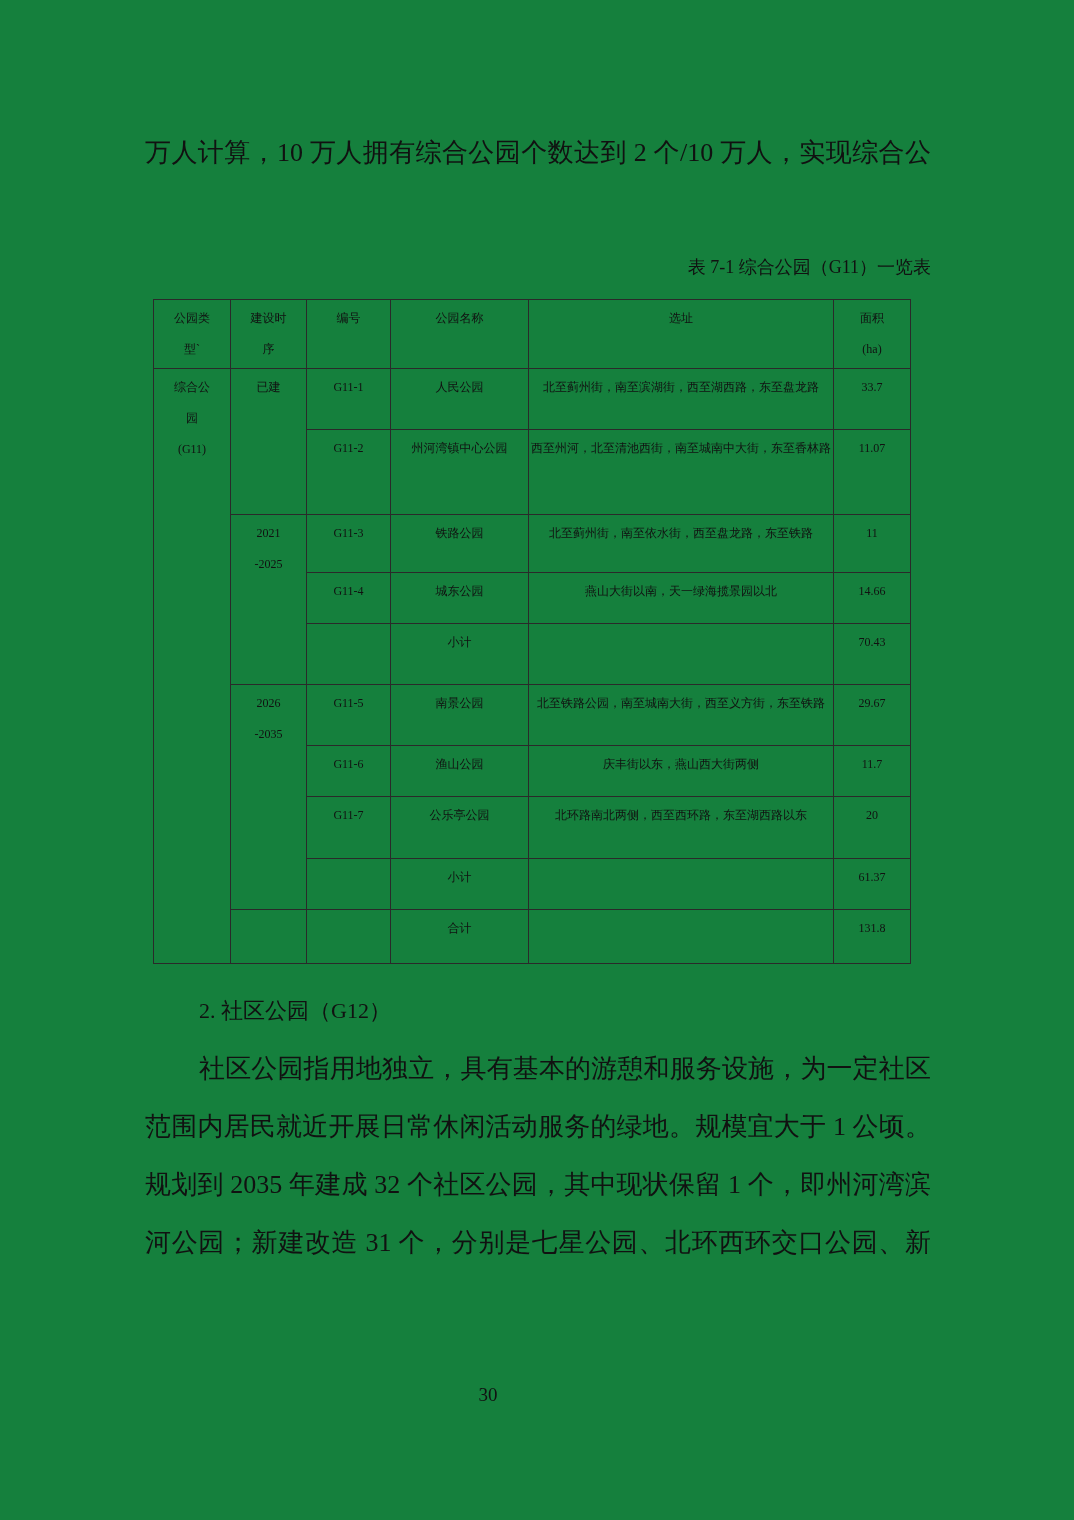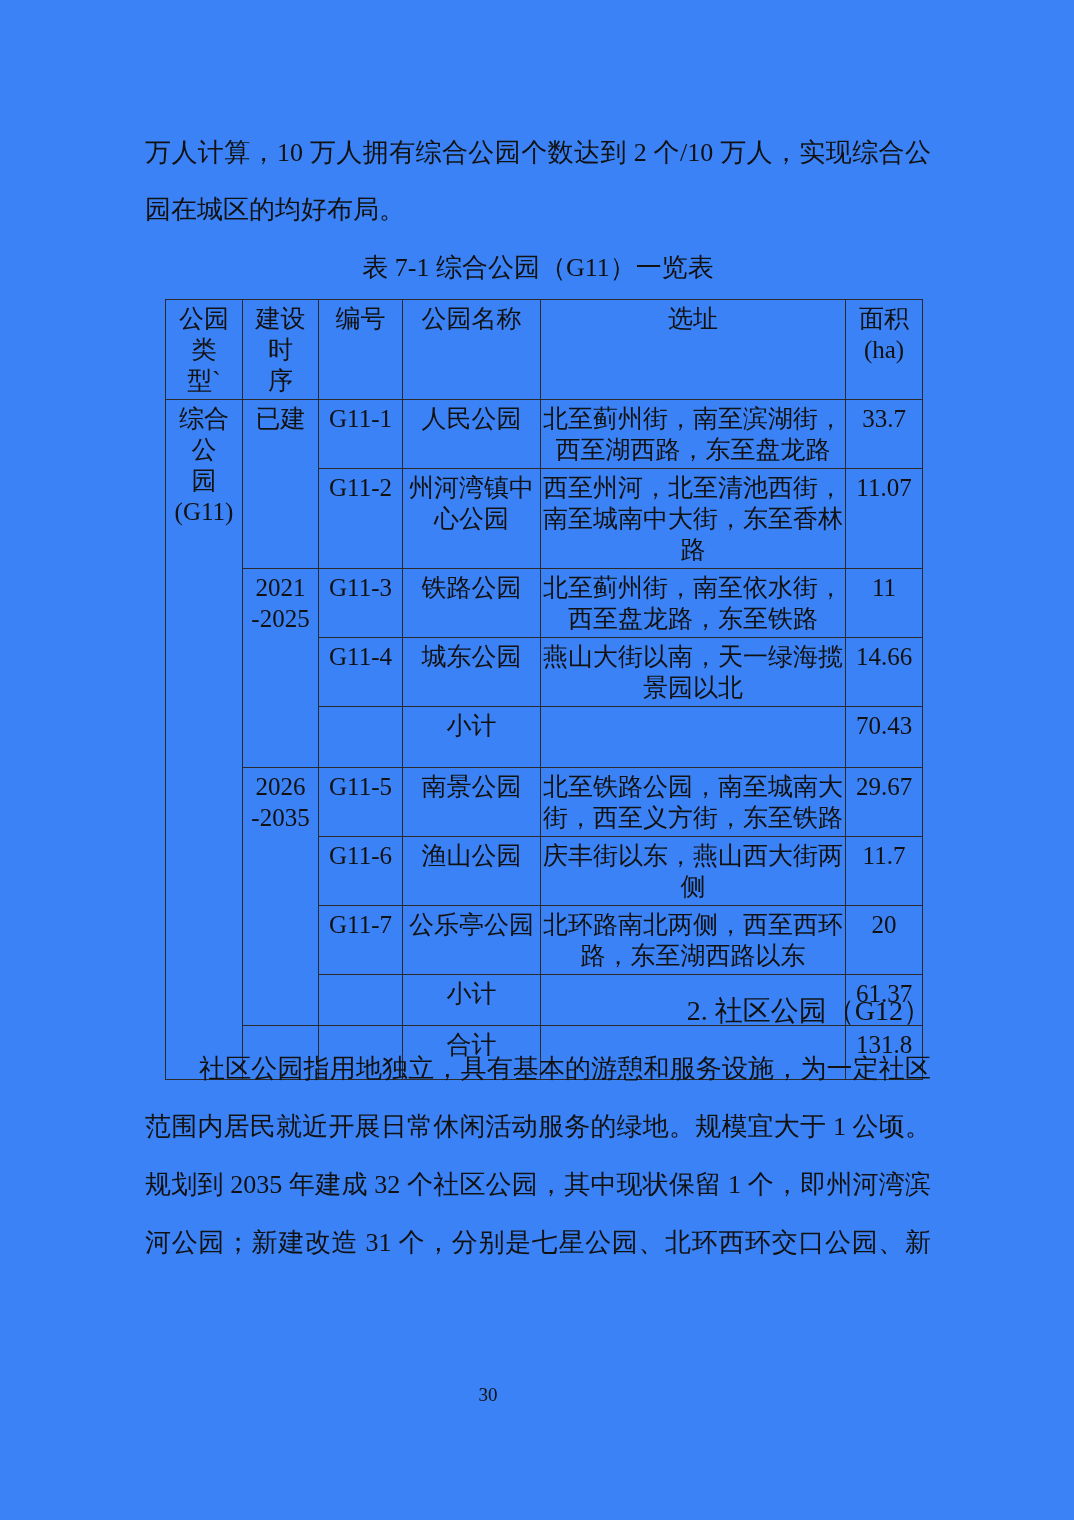--- a/index.html
+++ b/index.html
@@ -1,54 +1,53 @@
 <!DOCTYPE html>
 <html><head>
 <meta charset="utf-8">
 <style>
   html,body { margin:0; padding:0; background:#e8e8e8; }
   .sheet {
     position:relative;
     width:1074px; height:1520px;
     margin:0 auto;
-    background:#3b82f6;
+    background:#15803d;
     color:#000;
     font-family:"Liberation Serif","DejaVu Serif",serif;
     overflow:hidden;
   }
   .textblock { position:absolute; left:145px; width:786px; }
   .bodyline {
     font-size:26px;
     line-height:57px;
     white-space:nowrap;
     text-align:justify;
     color:#111;
   }
   .bodyline.fill { white-space:normal; text-align-last:justify; }
   .indent2 { text-indent:54px; }
   .doc-title {
     position:absolute; left:145px; width:786px;
     top:239px; height:57px;
-    font-size:26px; line-height:57px;
-    text-align:center; color:#111;
+    font-size:18px; line-height:57px;
+    text-align:right; color:#111;
   }
   .section-heading {
     position:absolute; left:145px; width:786px;
     top:982px; height:57px;
-    font-size:28px; line-height:57px;
+    font-size:22px; line-height:57px;
     padding-left:54px; box-sizing:border-box;
     color:#111;
-    text-align:right;
   }
   table.park {
-    position:absolute; left:165px; top:299px;
+    position:absolute; left:153px; top:299px;
     width:757px;
     border-collapse:collapse;
     table-layout:fixed;
-    font-size:25px;
+    font-size:12px;
     color:#111;
   }
   table.park th, table.park td {
     border:1px solid #2a2a2a;
     padding:3px 2px;
     text-align:center;
     vertical-align:top;
     line-height:31px;
     font-weight:normal;
     overflow:hidden;
@@ -64,21 +63,20 @@
     color:#111;
   }
 </style>
 </head>
 <body>
 
 <div class="sheet">
 
   <div class="textblock" style="top:124px;">
     <div class="bodyline fill">万人计算，10 万人拥有综合公园个数达到 2 个/10 万人，实现综合公</div>
-    <div class="bodyline">园在城区的均好布局。</div>
   </div>
 
   <div class="doc-title">表 7-1 综合公园（G11）一览表</div>
 
   <table class="park">
     <colgroup>
       <col style="width:77px">
         <col style="width:76px">
         <col style="width:84px">
       <col style="width:138px">

